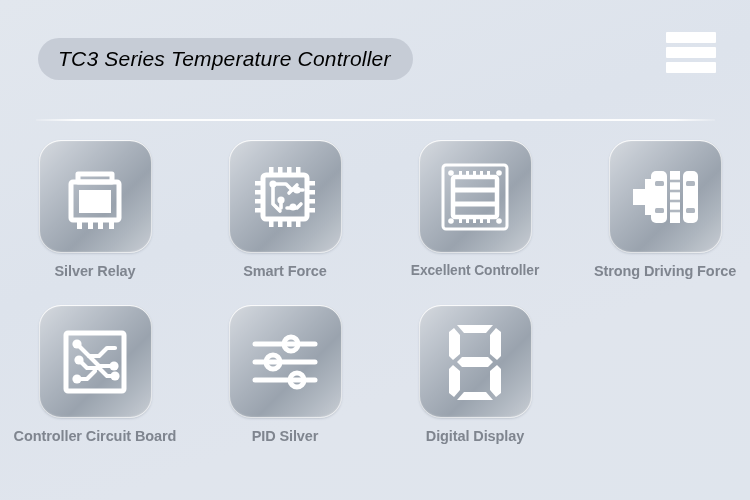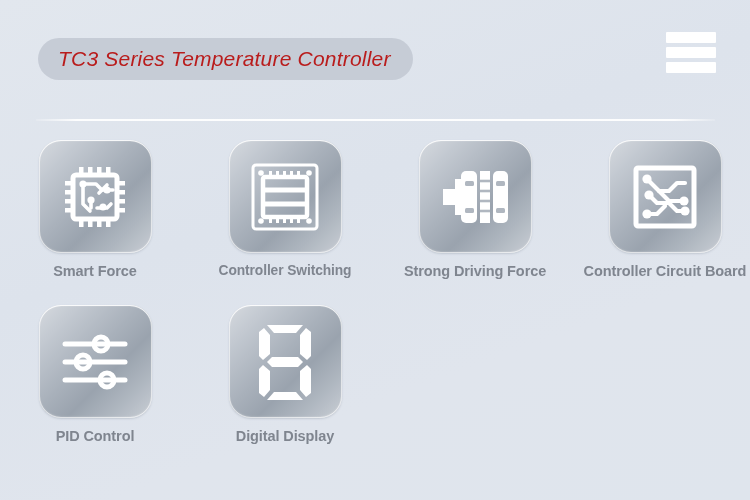--- a/index.html
+++ b/index.html
@@ -33,21 +33,21 @@
     display: flex;
     align-items: center;
     border-radius: 21px;
     background: #c6ccd6;
   }
 
   .title-text {
     font-style: italic;
     font-size: 21px;
     font-weight: 400;
-    color: #b91c1c;
+    color: #000000;
     letter-spacing: 0.2px;
     white-space: nowrap;
   }
 
   .menu-icon {
     position: absolute;
     right: 34px;
     top: 32px;
     width: 50px;
     height: 41px;
@@ -146,20 +146,38 @@
     <span class="bar"></span>
     <span class="bar"></span>
     <span class="bar"></span>
   </div>
 
   <div class="divider"></div>
 </div>
 
 <div class="grid">
 
+  <div class="cell">
+    <div class="tile">
+      <svg width="74" height="74" viewBox="0 0 74 74">
+        <g fill="none" stroke="#ffffff" stroke-width="5" stroke-linejoin="round">
+          <path d="M20 14 h34 v8 h-34 z"></path>
+          <rect x="13" y="22" width="48" height="38" rx="2"></rect>
+        </g>
+        <rect x="21" y="30" width="32" height="23" fill="#ffffff"></rect>
+        <g fill="#ffffff">
+          <rect x="19" y="60" width="5" height="9"></rect>
+          <rect x="30" y="60" width="5" height="9"></rect>
+          <rect x="40" y="60" width="5" height="9"></rect>
+          <rect x="51" y="60" width="5" height="9"></rect>
+        </g>
+      </svg>
+    </div>
+    <div class="label">Silver Relay</div>
+  </div>
 
   <div class="cell">
     <div class="tile">
       <svg width="74" height="74" viewBox="0 0 74 74">
         <g fill="#ffffff">
           <rect x="21" y="7" width="4.5" height="8"></rect>
             <rect x="30" y="7" width="4.5" height="8"></rect>
           <rect x="39" y="7" width="4.5" height="8"></rect>
             <rect x="48" y="7" width="4.5" height="8"></rect>
           <rect x="21" y="59" width="4.5" height="8"></rect>
@@ -217,21 +235,21 @@
           <rect x="51" y="59" width="3" height="6"></rect>
         </g>
         <rect x="17" y="19" width="44" height="40" rx="2" fill="none" stroke="#ffffff" stroke-width="4.5"></rect>
         <g stroke="#ffffff" stroke-width="5" stroke-linecap="butt">
           <line x1="19" y1="32" x2="59" y2="32"></line>
           <line x1="19" y1="46" x2="59" y2="46"></line>
         </g>
       </svg>
     </div>
     <div class="label small">
-      <div>Controller Switching</div>
+      <div>Excellent Controller</div>
     </div>
   </div>
 
   <div class="cell">
     <div class="tile">
       <svg width="76" height="76" viewBox="0 0 76 76">
         <path d="M6 30 h12 v-10 h12 v36 h-12 v-10 h-12 z" fill="#ffffff"></path>
         <rect x="24" y="12" width="16" height="52" rx="5" fill="#ffffff"></rect>
         <rect x="28" y="22" width="9" height="5" rx="1.5" fill="#b0b7c0"></rect>
         <rect x="28" y="49" width="9" height="5" rx="1.5" fill="#b0b7c0"></rect>
@@ -281,21 +299,21 @@
           <line x1="8" y1="38" x2="68" y2="38"></line>
           <line x1="8" y1="56" x2="68" y2="56"></line>
         </g>
         <g fill="none" stroke="#ffffff" stroke-width="5">
           <circle cx="44" cy="20" r="7"></circle>
           <circle cx="26" cy="38" r="7"></circle>
           <circle cx="50" cy="56" r="7"></circle>
         </g>
       </svg>
     </div>
-    <div class="label">PID Control</div>
+    <div class="label">PID Silver</div>
   </div>
 
 
   <div class="cell">
     <div class="tile">
       <svg width="62" height="82" viewBox="0 0 62 82">
         <g fill="#ffffff">
           <polygon points="13,4 49,4 42,12 20,12"></polygon>
           <polygon points="10,7 16,14 16,33 9,39 5,35 5,11"></polygon>
           <polygon points="52,7 57,11 57,35 53,39 46,33 46,14"></polygon>

